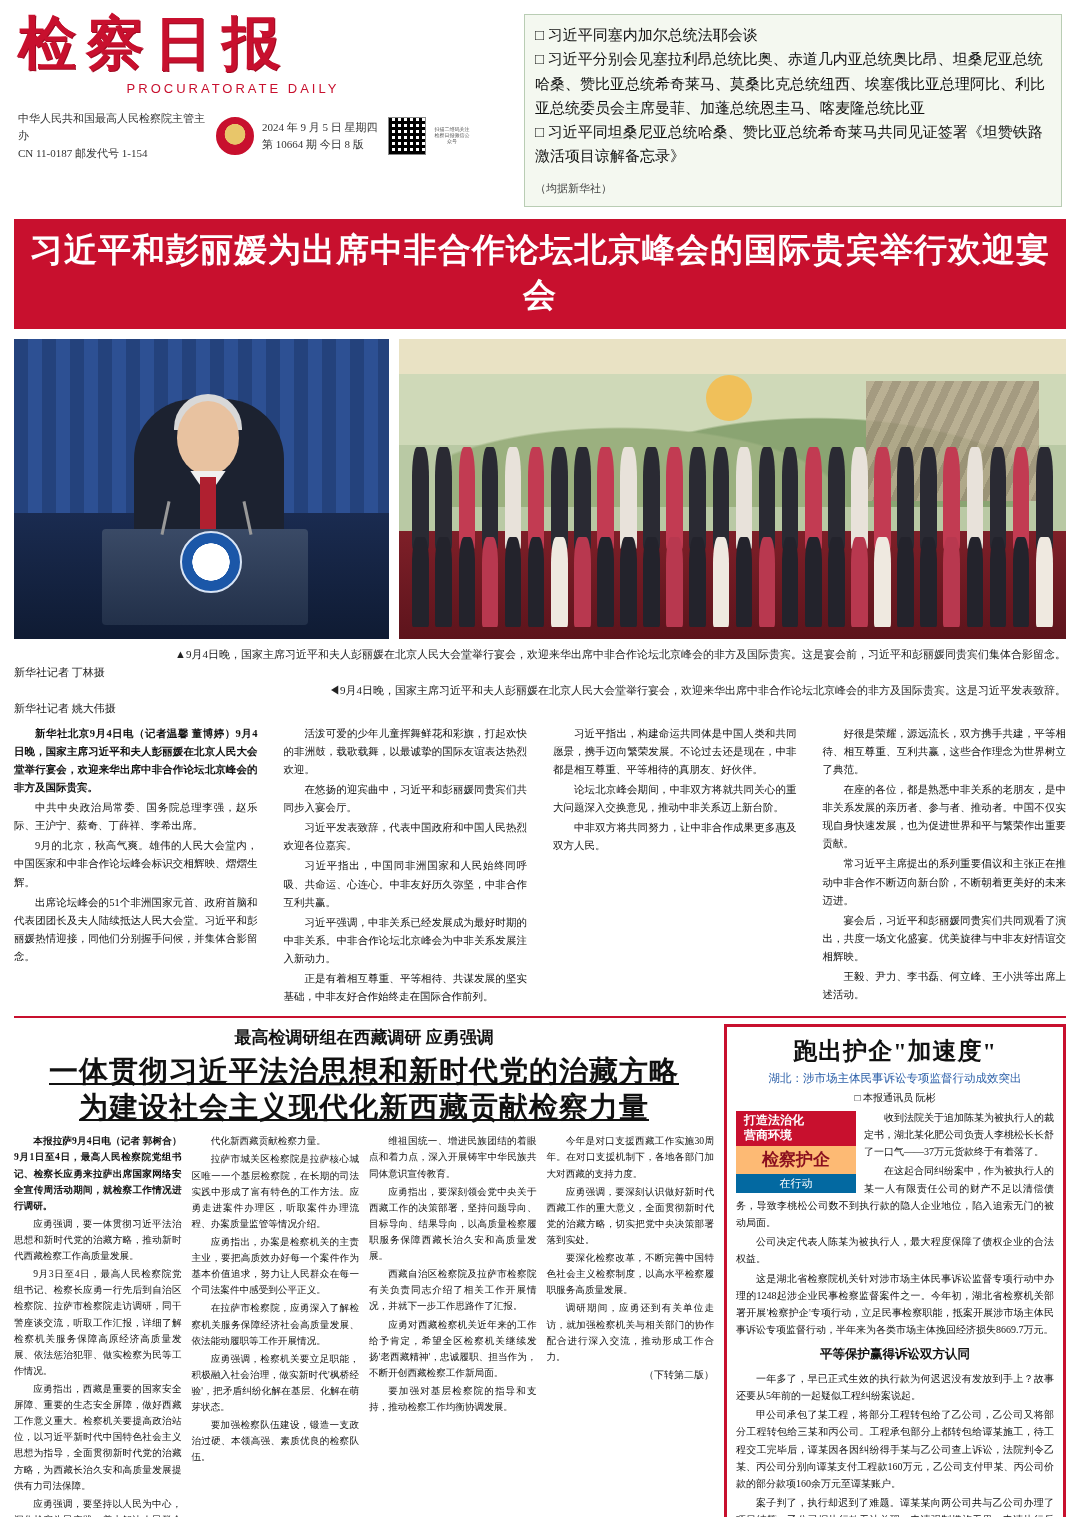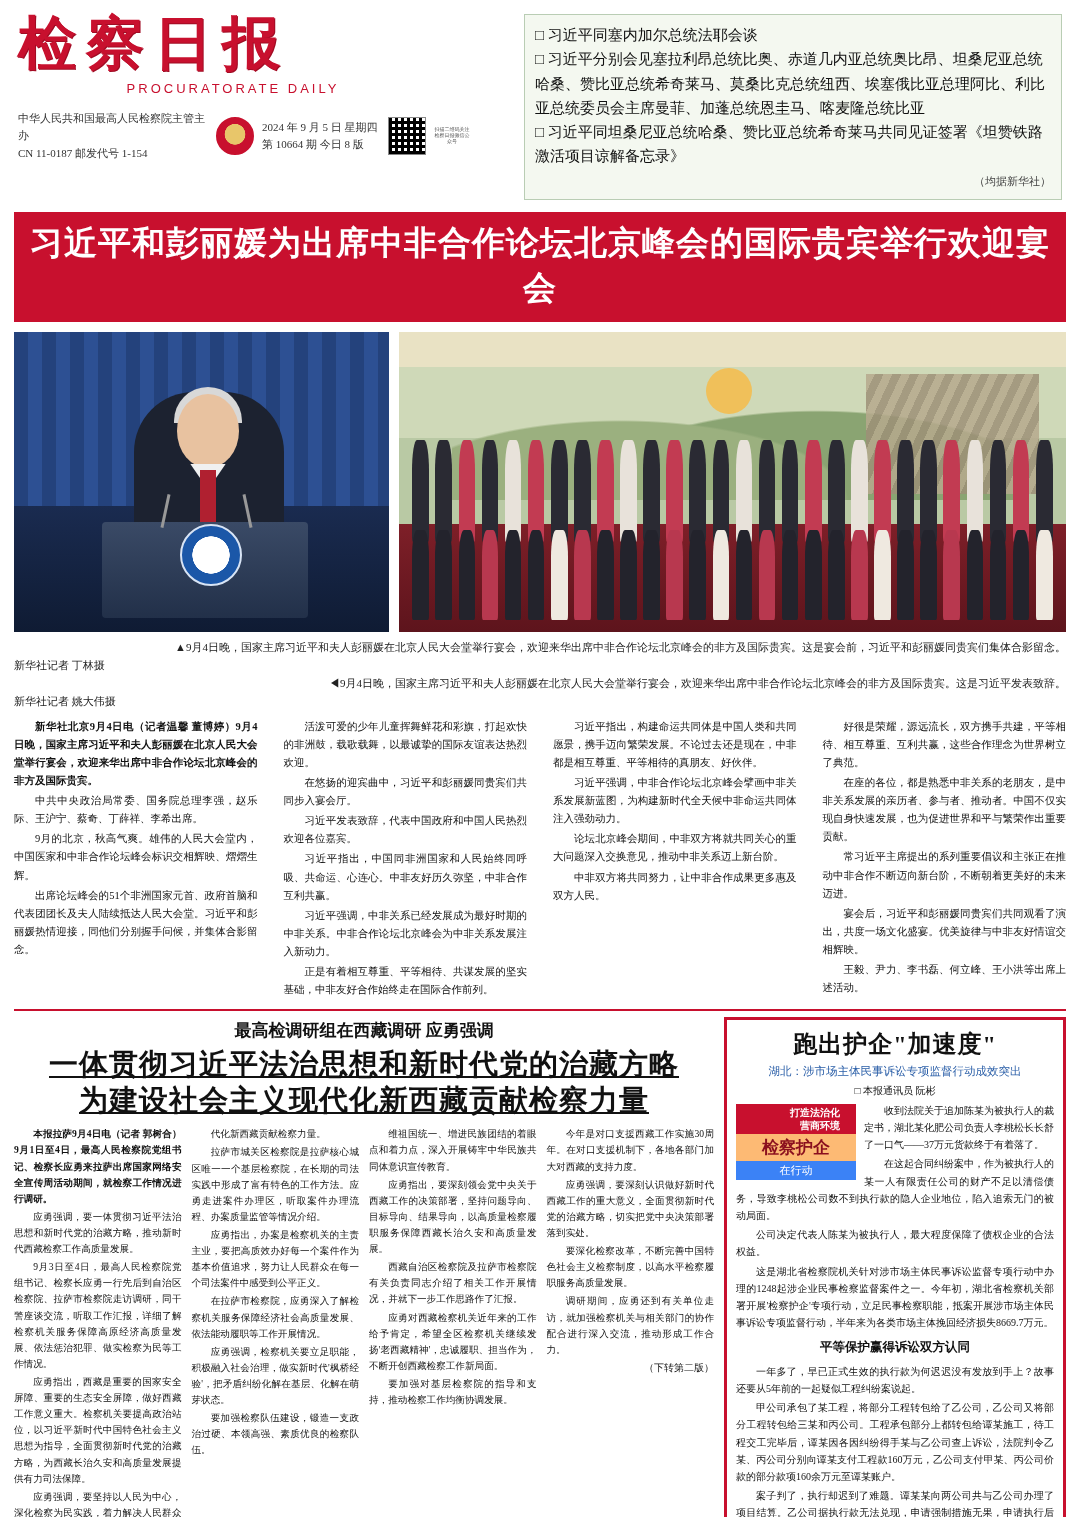--- a/index.html
+++ b/index.html
@@ -16,21 +16,21 @@
   .emblem{width:34px;height:34px;border-radius:50%;background:radial-gradient(circle at 50% 45%,#e8c66a 0 40%,#c8102e 42% 100%);border:2px solid #c8102e;margin:0 8px;}
   .issue{line-height:1.6;width:118px;}
   .qr{width:36px;height:36px;background:
      repeating-linear-gradient(90deg,#000 0 3px,#fff 3px 6px),
      repeating-linear-gradient(0deg,#000 0 3px,transparent 3px 6px);
      background-blend-mode:multiply;margin-left:8px;border:1px solid #888;}
   .qr-cap{font-size:5px;color:#555;text-align:center;width:36px;margin-left:8px;line-height:1.2;}
 
   .mast-right{flex:1;border:1px solid #b9cdb4;background:#f4f8f0;padding:8px 10px;margin-left:6px;font-size:15px;line-height:1.62;}
   .mast-right .ln{display:block;}
-  .mast-right .src{text-align:right;font-size:11px;color:#444;margin-top:4px;}
+  .mast-right .src{font-size:11px;color:#444;margin-top:11px;}
 
   
   .hl-bar{margin:6px 14px 0 14px;background:#c8102e;color:#fff;text-align:center;font-weight:bold;font-size:33px;letter-spacing:1px;padding:9px 0 11px 0;}
 
   
   .photos{display:flex;gap:10px;margin:10px 14px 0 14px;}
   .ph1{width:375px;height:300px;position:relative;overflow:hidden;background:linear-gradient(#1b2a52,#24407a 45%,#16233f);}
   .ph1 .wall{position:absolute;inset:0;background:
      linear-gradient(180deg,#20365f 0 38%,#2b4a86 38% 62%,#162murky 62% 100%);}
   .ph1 .drape{position:absolute;left:0;top:0;width:100%;height:58%;background:repeating-linear-gradient(90deg,#24427c 0 14px,#2d5093 14px 28px);}
@@ -82,23 +82,23 @@
   .cols3{display:flex;gap:10px;margin-top:8px;}
   .cols3 .c{flex:1;font-size:9.6px;line-height:1.68;text-align:justify;}
   .cols3 .c p{margin:0 0 2px 0;text-indent:2em;}
   .more{text-align:right;font-size:10px;}
 
   .sec2-right{flex:1;border:3px solid #c8102e;padding:8px 9px;}
   .r-title{font-size:24px;font-weight:bold;text-align:center;letter-spacing:1px;}
   .r-sub{font-size:11.5px;color:#2b5fa8;text-align:center;margin-top:4px;}
   .r-byline{text-align:center;font-size:10px;margin:5px 0 4px 0;}
   .badge{float:left;width:120px;margin:2px 8px 4px 0;}
-  .badge .b1{background:#c8102e;color:#fff;font-size:10px;text-align:right;padding:2px 16px;font-weight:bold;line-height:1.3;}
+  .badge .b1{background:#c8102e;color:#fff;font-size:12px;text-align:left;padding:2px 8px;font-weight:bold;line-height:1.3;}
   .badge .b2{background:#fdba74;color:#8a0f1e;font-size:17px;font-weight:bold;text-align:center;padding:4px 0;line-height:1.15;}
-  .badge .b3{background:#3b82f6;color:#fff;font-size:11px;text-align:center;padding:2px 0;}
+  .badge .b3{background:#0369a1;color:#fff;font-size:11px;text-align:center;padding:2px 0;}
   .r-body{font-size:10px;line-height:1.72;text-align:justify;}
   .r-body p{margin:0 0 2px 0;text-indent:2em;}
   .r-sub2{text-align:center;font-weight:bold;font-size:12.5px;margin:6px 0 4px 0;}
 </style>
 </head>
 <body>
 
 <div class="page">
 
   <div class="masthead">
@@ -230,21 +230,20 @@
     <div class="bcol">
       <p>活泼可爱的少年儿童挥舞鲜花和彩旗，打起欢快的非洲鼓，载歌载舞，以最诚挚的国际友谊表达热烈欢迎。</p>
       <p>在悠扬的迎宾曲中，习近平和彭丽媛同贵宾们共同步入宴会厅。</p>
       <p>习近平发表致辞，代表中国政府和中国人民热烈欢迎各位嘉宾。</p>
       <p>习近平指出，中国同非洲国家和人民始终同呼吸、共命运、心连心。中非友好历久弥坚，中非合作互利共赢。</p>
       <p>习近平强调，中非关系已经发展成为最好时期的中非关系。中非合作论坛北京峰会为中非关系发展注入新动力。</p>
       <p>正是有着相互尊重、平等相待、共谋发展的坚实基础，中非友好合作始终走在国际合作前列。</p>
     </div>
     <div class="bcol">
       <p>习近平指出，构建命运共同体是中国人类和共同愿景，携手迈向繁荣发展。不论过去还是现在，中非都是相互尊重、平等相待的真朋友、好伙伴。</p>
-      <p>习近平强调，中非合作论坛北京峰会擘画中非关系发展新蓝图，为构建新时代全天候中非命运共同体注入强劲动力。</p>
       <p>论坛北京峰会期间，中非双方将就共同关心的重大问题深入交换意见，推动中非关系迈上新台阶。</p>
       <p>中非双方将共同努力，让中非合作成果更多惠及双方人民。</p>
     </div>
     <div class="bcol">
       <p>好很是荣耀，源远流长，双方携手共建，平等相待、相互尊重、互利共赢，这些合作理念为世界树立了典范。</p>
       <p>在座的各位，都是熟悉中非关系的老朋友，是中非关系发展的亲历者、参与者、推动者。中国不仅实现自身快速发展，也为促进世界和平与繁荣作出重要贡献。</p>
       <p>常习近平主席提出的系列重要倡议和主张正在推动中非合作不断迈向新台阶，不断朝着更美好的未来迈进。</p>
       <p>宴会后，习近平和彭丽媛同贵宾们共同观看了演出，共度一场文化盛宴。优美旋律与中非友好情谊交相辉映。</p>
       <p>王毅、尹力、李书磊、何立峰、王小洪等出席上述活动。</p>
     </div>

